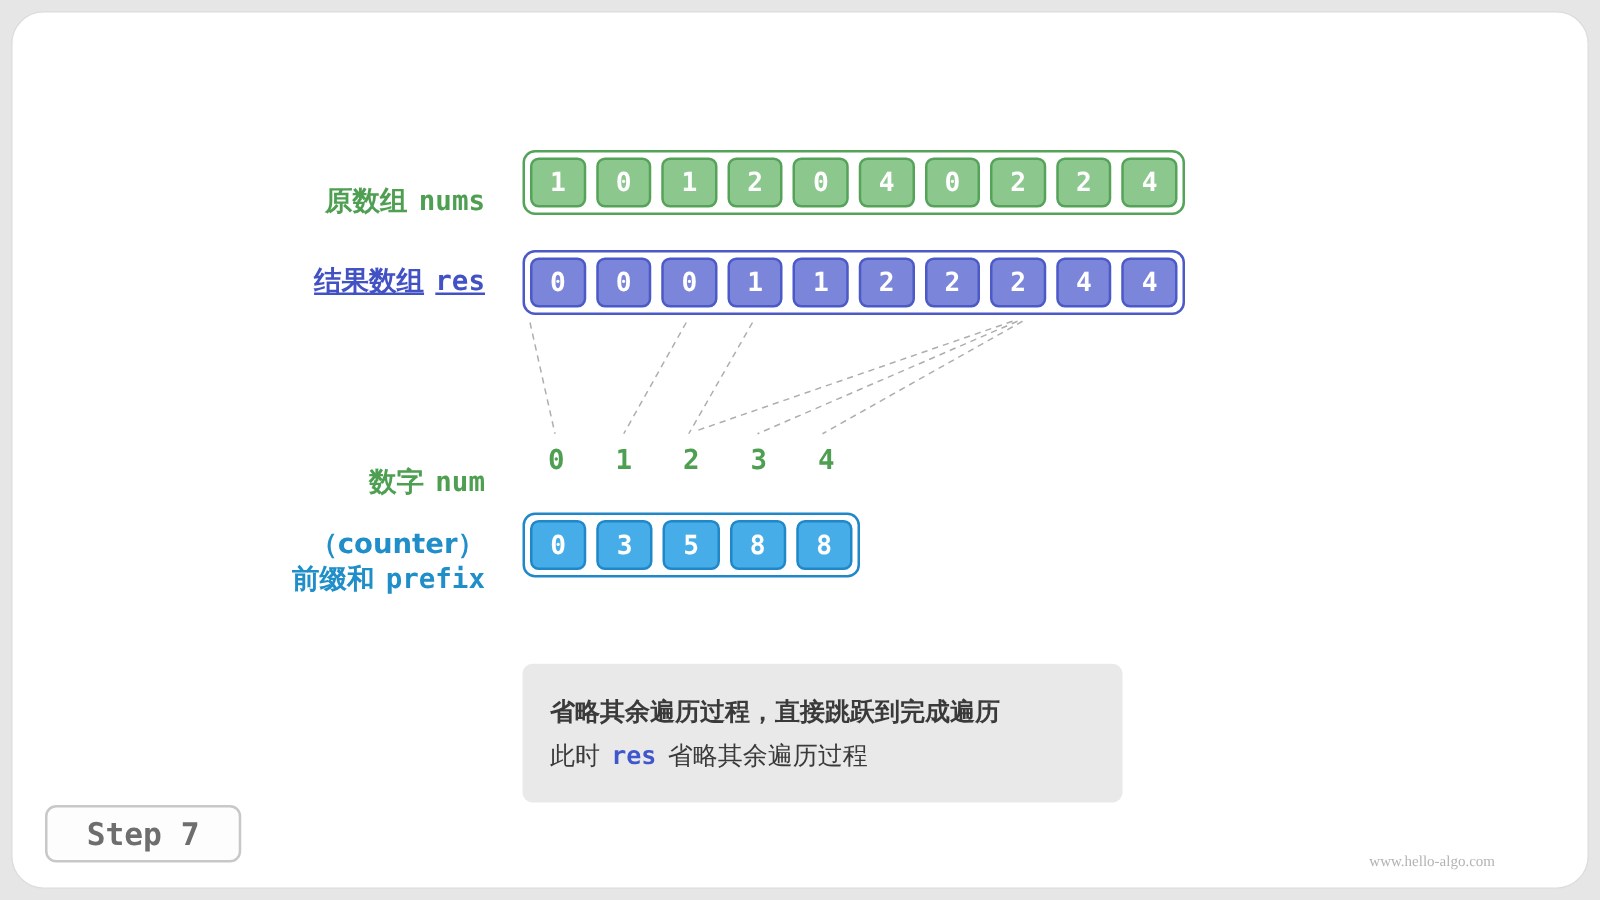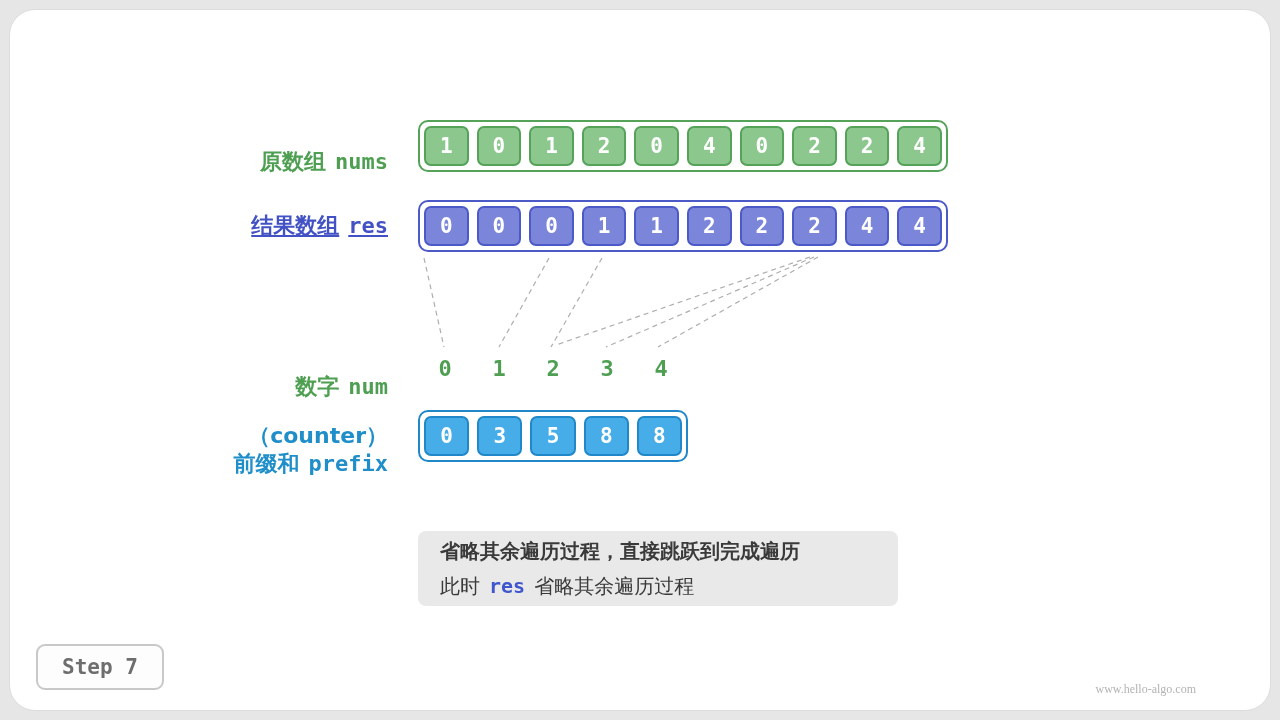--- a/index.html
+++ b/index.html
@@ -41,32 +41,32 @@
   .num-row{position:absolute;display:flex;}
   .num-row .cell{
     flex:1;text-align:center;border:none;background:transparent;height:auto;
     color:var(--green-text,#4f9f53);
     font-family:"DejaVu Sans Mono","Liberation Mono",monospace;
     font-size:22px;font-weight:bold;display:block;
   }
 
   .caption{
     position:absolute;left:418px;top:531px;width:480px;box-sizing:border-box;
-    padding:6px 22px;border-radius:8px;background:var(--caption-bg,#e9e9e9);
+    padding:24px 22px;border-radius:8px;background:var(--caption-bg,#e9e9e9);
     font-size:20px;color:#3a3a3a;line-height:28px;
   }
   .caption .line1{font-weight:bold;margin-bottom:7px;}
   .caption .res-code{color:var(--res-ref,#3f56cc);margin:0 9px;}
 
   .step-box{
-    position:absolute;left:36px;top:644px;width:128px;height:46px;box-sizing:border-box;
+    position:absolute;left:36px;top:644px;width:157px;height:46px;box-sizing:border-box;
     background:#fdfdfd;border:2px solid #c8c8c8;border-radius:9px;
     display:flex;align-items:center;justify-content:center;
     font-family:"DejaVu Sans Mono","Liberation Mono",monospace;
-    font-size:21px;font-weight:bold;color:#6e6e6e;
+    font-size:25px;font-weight:bold;color:#6e6e6e;
   }
   .watermark{
     position:absolute;right:84px;top:682px;
     font-family:Liberation Serif, serif;
     font-size:12px;color:#b3b3b3;
   }
 </style>
 </head>
 <body>
 

